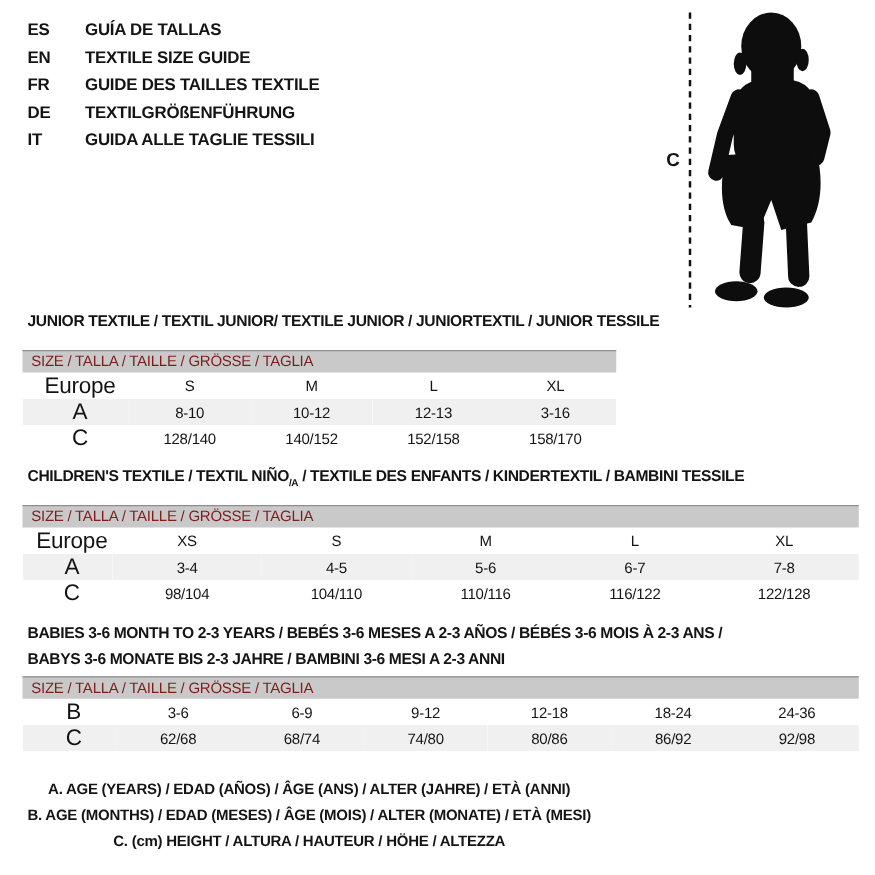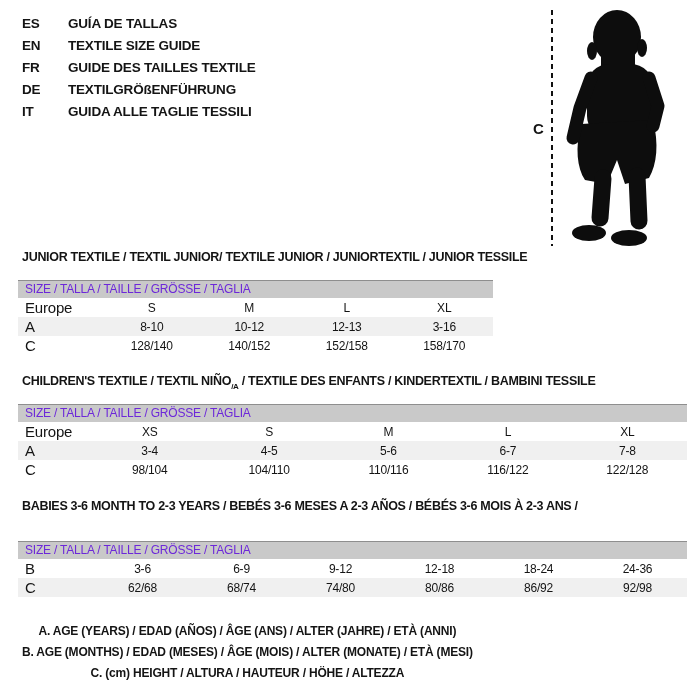--- a/index.html
+++ b/index.html
@@ -21,28 +21,28 @@
   #sec1-title{top:250px;}
   #sec2-title{top:374px;}
   #sec3-title{top:496px;line-height:21px;}
   
   .size-table{position:absolute;left:18px;}
   #table1{top:280px;width:475px;}
   #table2{top:404px;width:669px;}
   #table3{top:541px;width:669px;}
   .size-bar{
     height:17px;line-height:17px;background:#c9c9c9;border-top:1px solid #8e8e8e;
-    padding-left:7px;font-size:12px;letter-spacing:-0.2px;color:#6d28d9;
+    padding-left:7px;font-size:12px;letter-spacing:-0.2px;color:#7f1d1d;
   }
   table.grid{width:100%;border-collapse:collapse;table-layout:fixed;}
   table.grid td{
     height:19px;font-size:12px;text-align:center;padding:0;letter-spacing:-0.2px;
     overflow:hidden;white-space:nowrap;
   }
-  table.grid td.row-label{text-align:left;padding-left:7px;font-size:15px;}
+  table.grid td.row-label{text-align:center;padding-left:7px;font-size:18px;}
   tr.shaded td{background:#f0f0f0;}
   
   .legend{position:absolute;left:22px;top:621px;}
   .legend-line{font-weight:bold;font-size:12px;line-height:21px;letter-spacing:-0.2px;white-space:nowrap;text-align:center;}
 </style>
 </head>
 <body>
 
 <div class="lang-list">
   <div class="lang-row">
@@ -167,20 +167,21 @@
         <td>110/116</td>
         <td>116/122</td>
         <td>122/128</td>
       </tr>
     </tbody>
   </table>
 </div>
 
 <div class="sec-title" id="sec3-title">
   <div>BABIES 3-6 MONTH TO 2-3 YEARS / BEBÉS 3-6 MESES A 2-3 AÑOS / BÉBÉS 3-6 MOIS À 2-3 ANS /</div>
+  <div>BABYS 3-6 MONATE BIS 2-3 JAHRE / BAMBINI 3-6 MESI A 2-3 ANNI</div>
 </div>
 <div class="size-table" id="table3">
   <div class="size-bar">SIZE / TALLA / TAILLE / GRÖSSE / TAGLIA</div>
   <table class="grid">
     <colgroup>
         <col style="width:75px">
         <col>
         <col>
         <col>
         <col>

